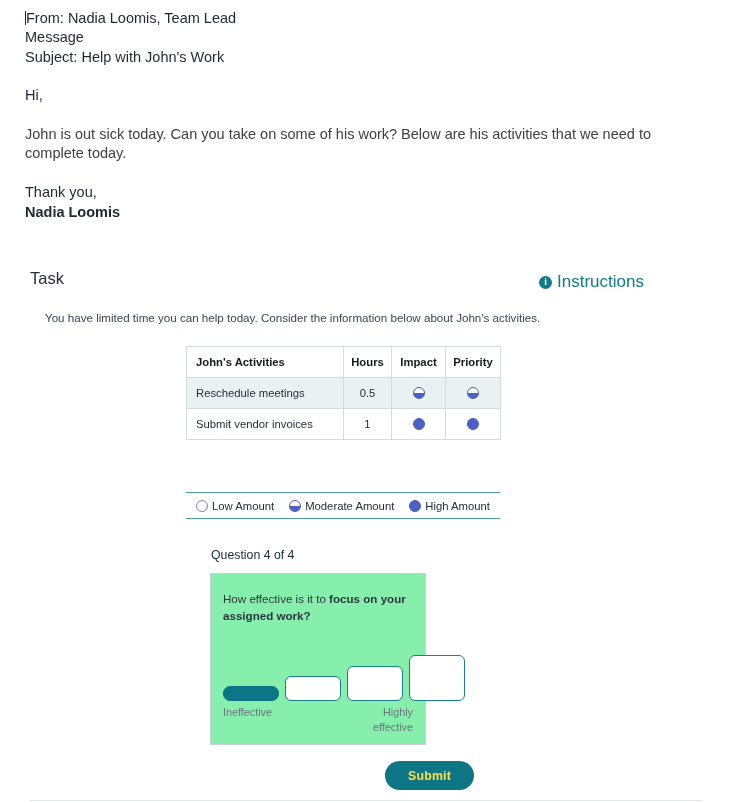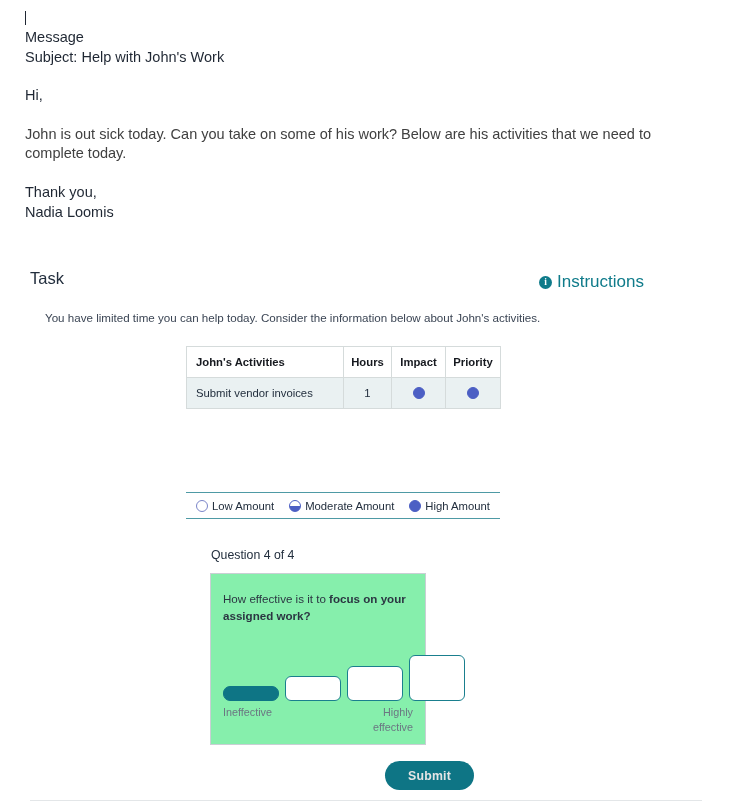--- a/index.html
+++ b/index.html
@@ -39,21 +39,21 @@
     margin-right: 0px;
   }
   .email-gap { height: 19.3px; }
   .email-para {
     font-family: "Liberation Sans", sans-serif;
     font-size: 14.5px;
     line-height: 19.6px;
     color: #404040;
   }
   .bold-name {
-    font-weight: normal;
+    font-weight: bold;
     font-size: 14.5px;
     line-height: 19.3px;
     color: #1f2733;
   }
 
   
   #task-section {
     position: absolute;
     left: 0;
     top: 262px;
@@ -253,21 +253,21 @@
   #label-high { right: 12px; top: 131px; text-align: right; width: 90px; }
 
   
   #submit-button {
     position: absolute;
     left: 385px;
     top: 761px;
     width: 89px;
     height: 29px;
     background: #0e7585;
-    color: #e5e5e5;
+    color: #fde047;
     border: none;
     border-radius: 15px;
     font-size: 12.3px;
     font-weight: bold;
     font-family: "Liberation Sans", sans-serif;
     cursor: pointer;
     letter-spacing: 0.2px;
   }
   #bottom-divider {
     position: absolute;
@@ -275,21 +275,21 @@
     top: 800px;
     width: 672px;
     height: 1px;
     background: #e3e6e8;
   }
 </style>
 </head>
 <body>
 
 <div id="email-block">
-  <div class="email-line"><span class="caret"></span></div>
+  <div class="email-line"><span class="caret"></span><span>From: Nadia Loomis, Team Lead</span></div>
   <div class="email-line">Message</div>
   <div class="email-line">Subject: Help with John's Work</div>
   <div class="email-gap"></div>
   <div class="email-line">Hi,</div>
   <div class="email-gap"></div>
   <div class="email-para">John is out sick today. Can you take on some of his work? Below are his activities that we need to complete today.</div>
   <div class="email-gap"></div>
   <div class="email-line">Thank you,</div>
   <div class="bold-name">Nadia Loomis</div>
 </div>
@@ -306,20 +306,26 @@
 <table id="activities-table">
   <thead>
     <tr>
       <th class="col-act">John's Activities</th>
       <th class="col-hrs ctr">Hours</th>
       <th class="col-imp ctr">Impact</th>
       <th class="col-pri ctr">Priority</th>
     </tr>
   </thead>
   <tbody id="activities-tbody">
+      <tr>
+        <td class="col-act">Reschedule meetings</td>
+        <td class="col-hrs ctr">0.5</td>
+        <td class="col-imp ctr"><span class="dot dot-mod"></span></td>
+        <td class="col-pri ctr"><span class="dot dot-mod"></span></td>
+      </tr>
       <tr>
         <td class="col-act">Submit vendor invoices</td>
         <td class="col-hrs ctr">1</td>
         <td class="col-imp ctr"><span class="dot dot-high"></span></td>
         <td class="col-pri ctr"><span class="dot dot-high"></span></td>
       </tr>
     </tbody>
 </table>
 
 <div id="legend">

